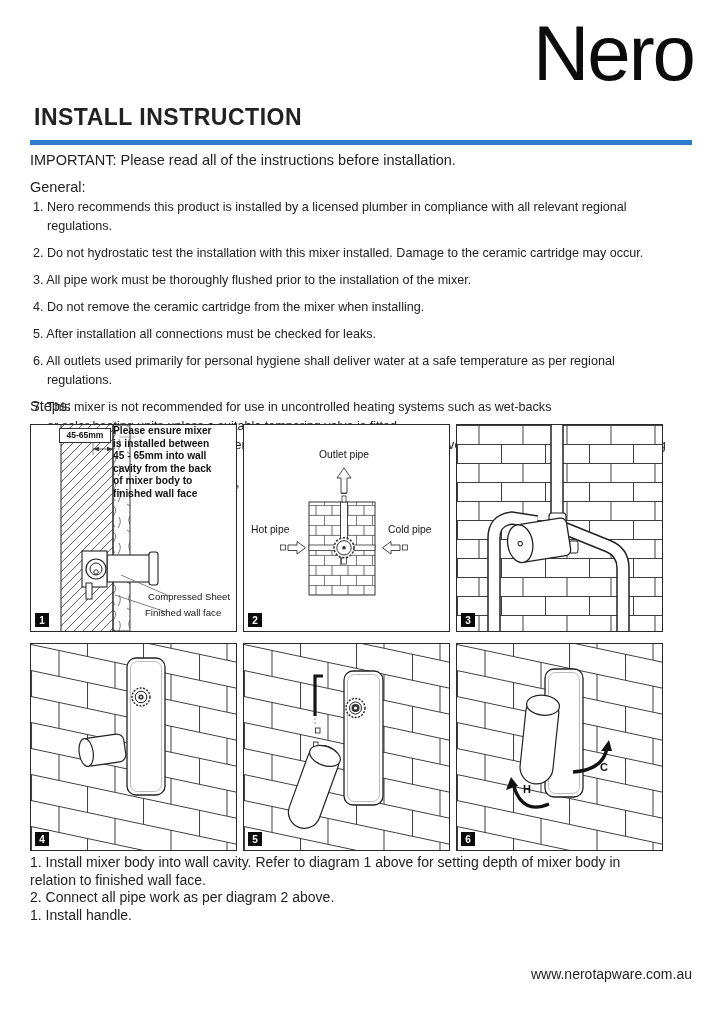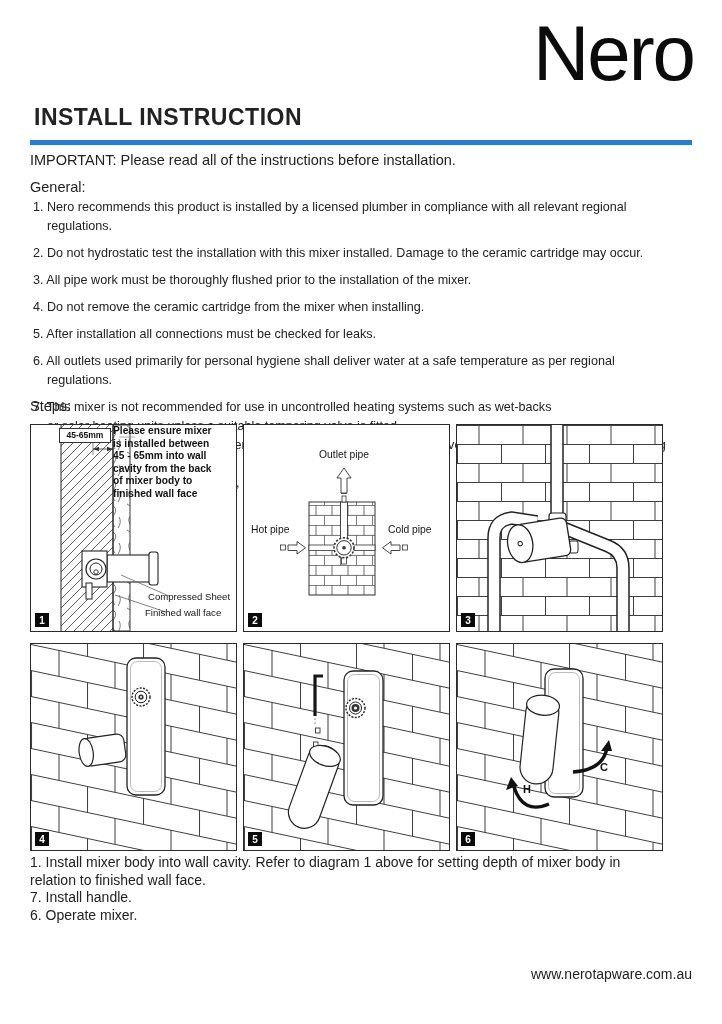--- a/index.html
+++ b/index.html
@@ -231,19 +231,19 @@
       <polygon points="152,96 144,107 155,107" fill="#111"></polygon>
     </svg>
     <div class="rot-letter" style="left:66px; top:139px;">H</div>
     <div class="rot-letter" style="left:143px; top:117px;">C</div>
     <div class="badge">6</div>
   </div>
 
   <div class="footer-steps">
     <div class="fstep">1. Install mixer body into wall cavity. Refer to diagram 1 above for setting depth of mixer body in
 relation to finished wall face.</div>
-    <div class="fstep">7. Install handle.</div>
-    <div class="fstep">6. Operate mixer.</div>
+    <div class="fstep">2. Connect all pipe work as per diagram 2 above.</div>
+    <div class="fstep">1. Install handle.</div>
   </div>
 
   <div class="website">www.nerotapware.com.au</div>
 
 </div>
 
 </body></html>

